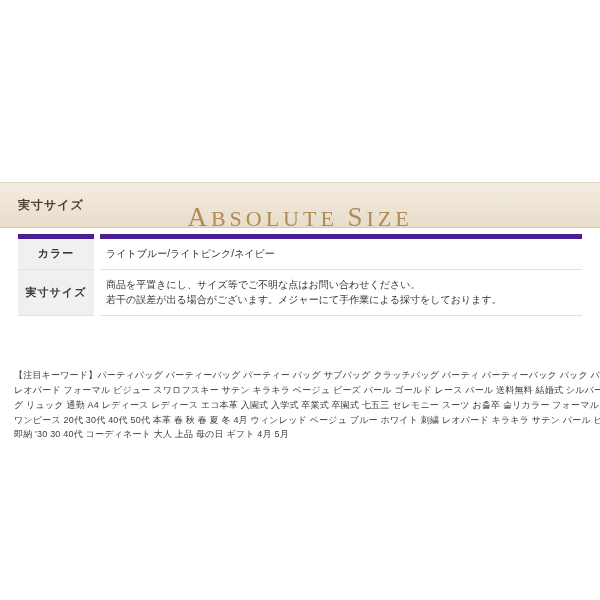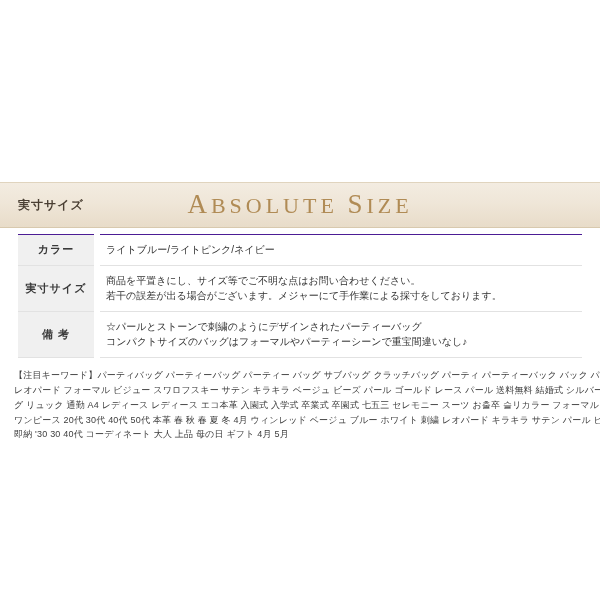--- a/index.html
+++ b/index.html
@@ -39,21 +39,21 @@
     font-weight: bold;
     color: #4a3f33;
     letter-spacing: 1px;
     margin-left: 18px;
     white-space: nowrap;
   }
   .header-en {
     position: absolute;
     left: 50%;
     transform: translateX(-50%);
-    top: 6px;
+    top: 19px;
     font-family: "Liberation Serif", serif;
     font-size: 22px;
     letter-spacing: 4px;
     color: #b08b55;
     white-space: nowrap;
   }
   .header-en .cap {
     font-size: 27px;
   }
 
@@ -63,21 +63,21 @@
     left: 18px;
     top: 234px;
     width: 564px;
     border-collapse: collapse;
     table-layout: fixed;
   }
   .spec-table tr {
     border-bottom: 1px solid #e2e2e2;
   }
   .spec-table tr:first-child {
-    border-top: 1px solid #4c1d95;
+    border-top: 5px solid #4c1d95;
   }
   .spec-table th {
     width: 68px;
     background: #f0f0f0;
     text-align: center;
     vertical-align: middle;
     font-size: 11px;
     font-weight: bold;
     color: #3a3a3a;
     padding: 7px 4px;
@@ -132,27 +132,20 @@
           <span class="line">ライトブルー/ライトピンク/ネイビー</span>
         </td>
       </tr>
       <tr>
         <th>実寸サイズ</th>
         <td>
           <span class="line">商品を平置きにし、サイズ等でご不明な点はお問い合わせください。</span>
           <span class="line">若干の誤差が出る場合がございます。メジャーにて手作業による採寸をしております。</span>
         </td>
       </tr>
-      <tr>
-        <th>備 考</th>
-        <td>
-          <span class="line">☆パールとストーンで刺繍のようにデザインされたパーティーバッグ</span>
-          <span class="line">コンパクトサイズのバッグはフォーマルやパーティーシーンで重宝間違いなし♪</span>
-        </td>
-      </tr>
     </tbody>
   </table>
 
   <div class="keywords">
     <span class="kline">【注目キーワード】パーティバッグ パーティーバッグ パーティー バッグ サブバッグ クラッチバッグ パーティ パーティーバック バック パーティバック フォーマル バッグ フォーマルバック 刺繍</span>
     <span class="kline">レオパード フォーマル ビジュー スワロフスキー サテン キラキラ ベージュ ビーズ パール ゴールド レース パール 送料無料 結婚式 シルバー クラッチ 大きめ リボン ビーズ ト-ト ト-トバッ</span>
     <span class="kline">グ リュック 通勤 A4 レディース レディース エコ本革 入園式 入学式 卒業式 卒園式 七五三 セレモニー スーツ お출卒 슬リカラー フォーマル ショルダー 肩掛け 冠婚葬祭 レース注målst 半袖 主婦</span>
     <span class="kline">ワンピース 20代 30代 40代 50代 本革 春 秋 春 夏 冬 4月 ウィンレッド ベージュ ブルー ホワイト 刺繍 レオパード キラキラ サテン パール ビーズ レディース ファッション あす楽 即日 発送</span>
     <span class="kline">即納 '30 30 40代 コーディネート 大人 上品 母の日 ギフト 4月 5月</span>
   </div>

